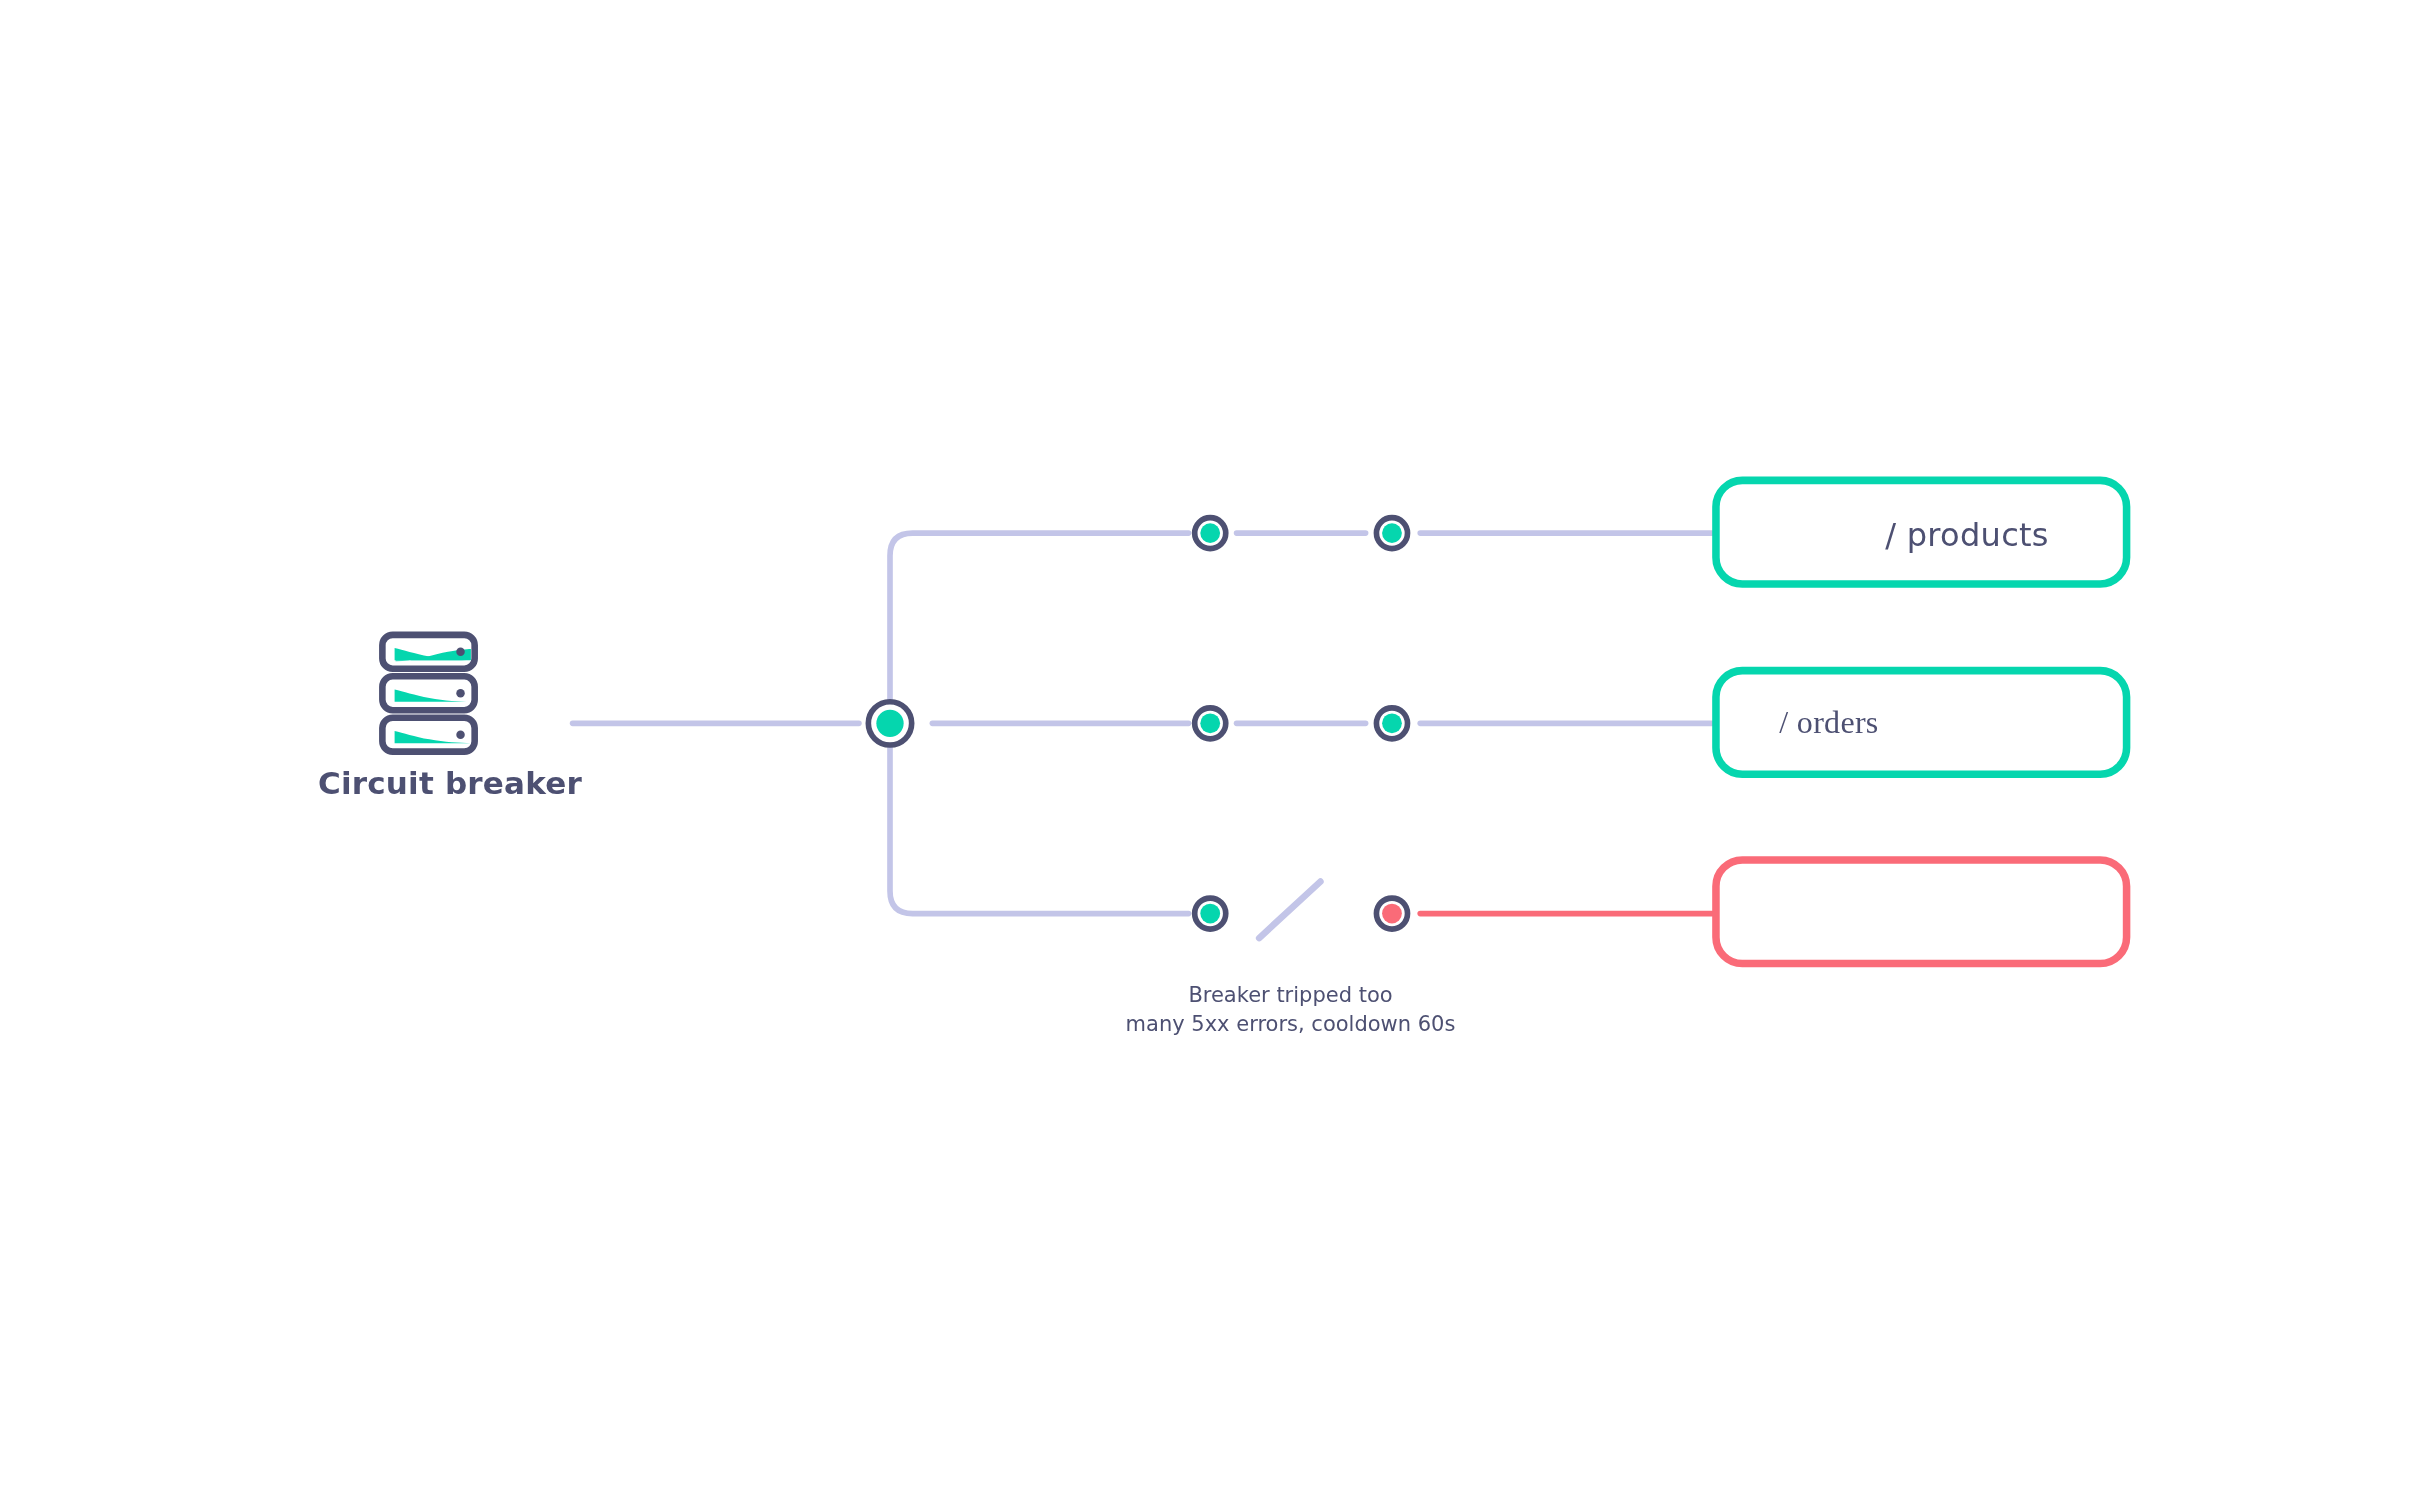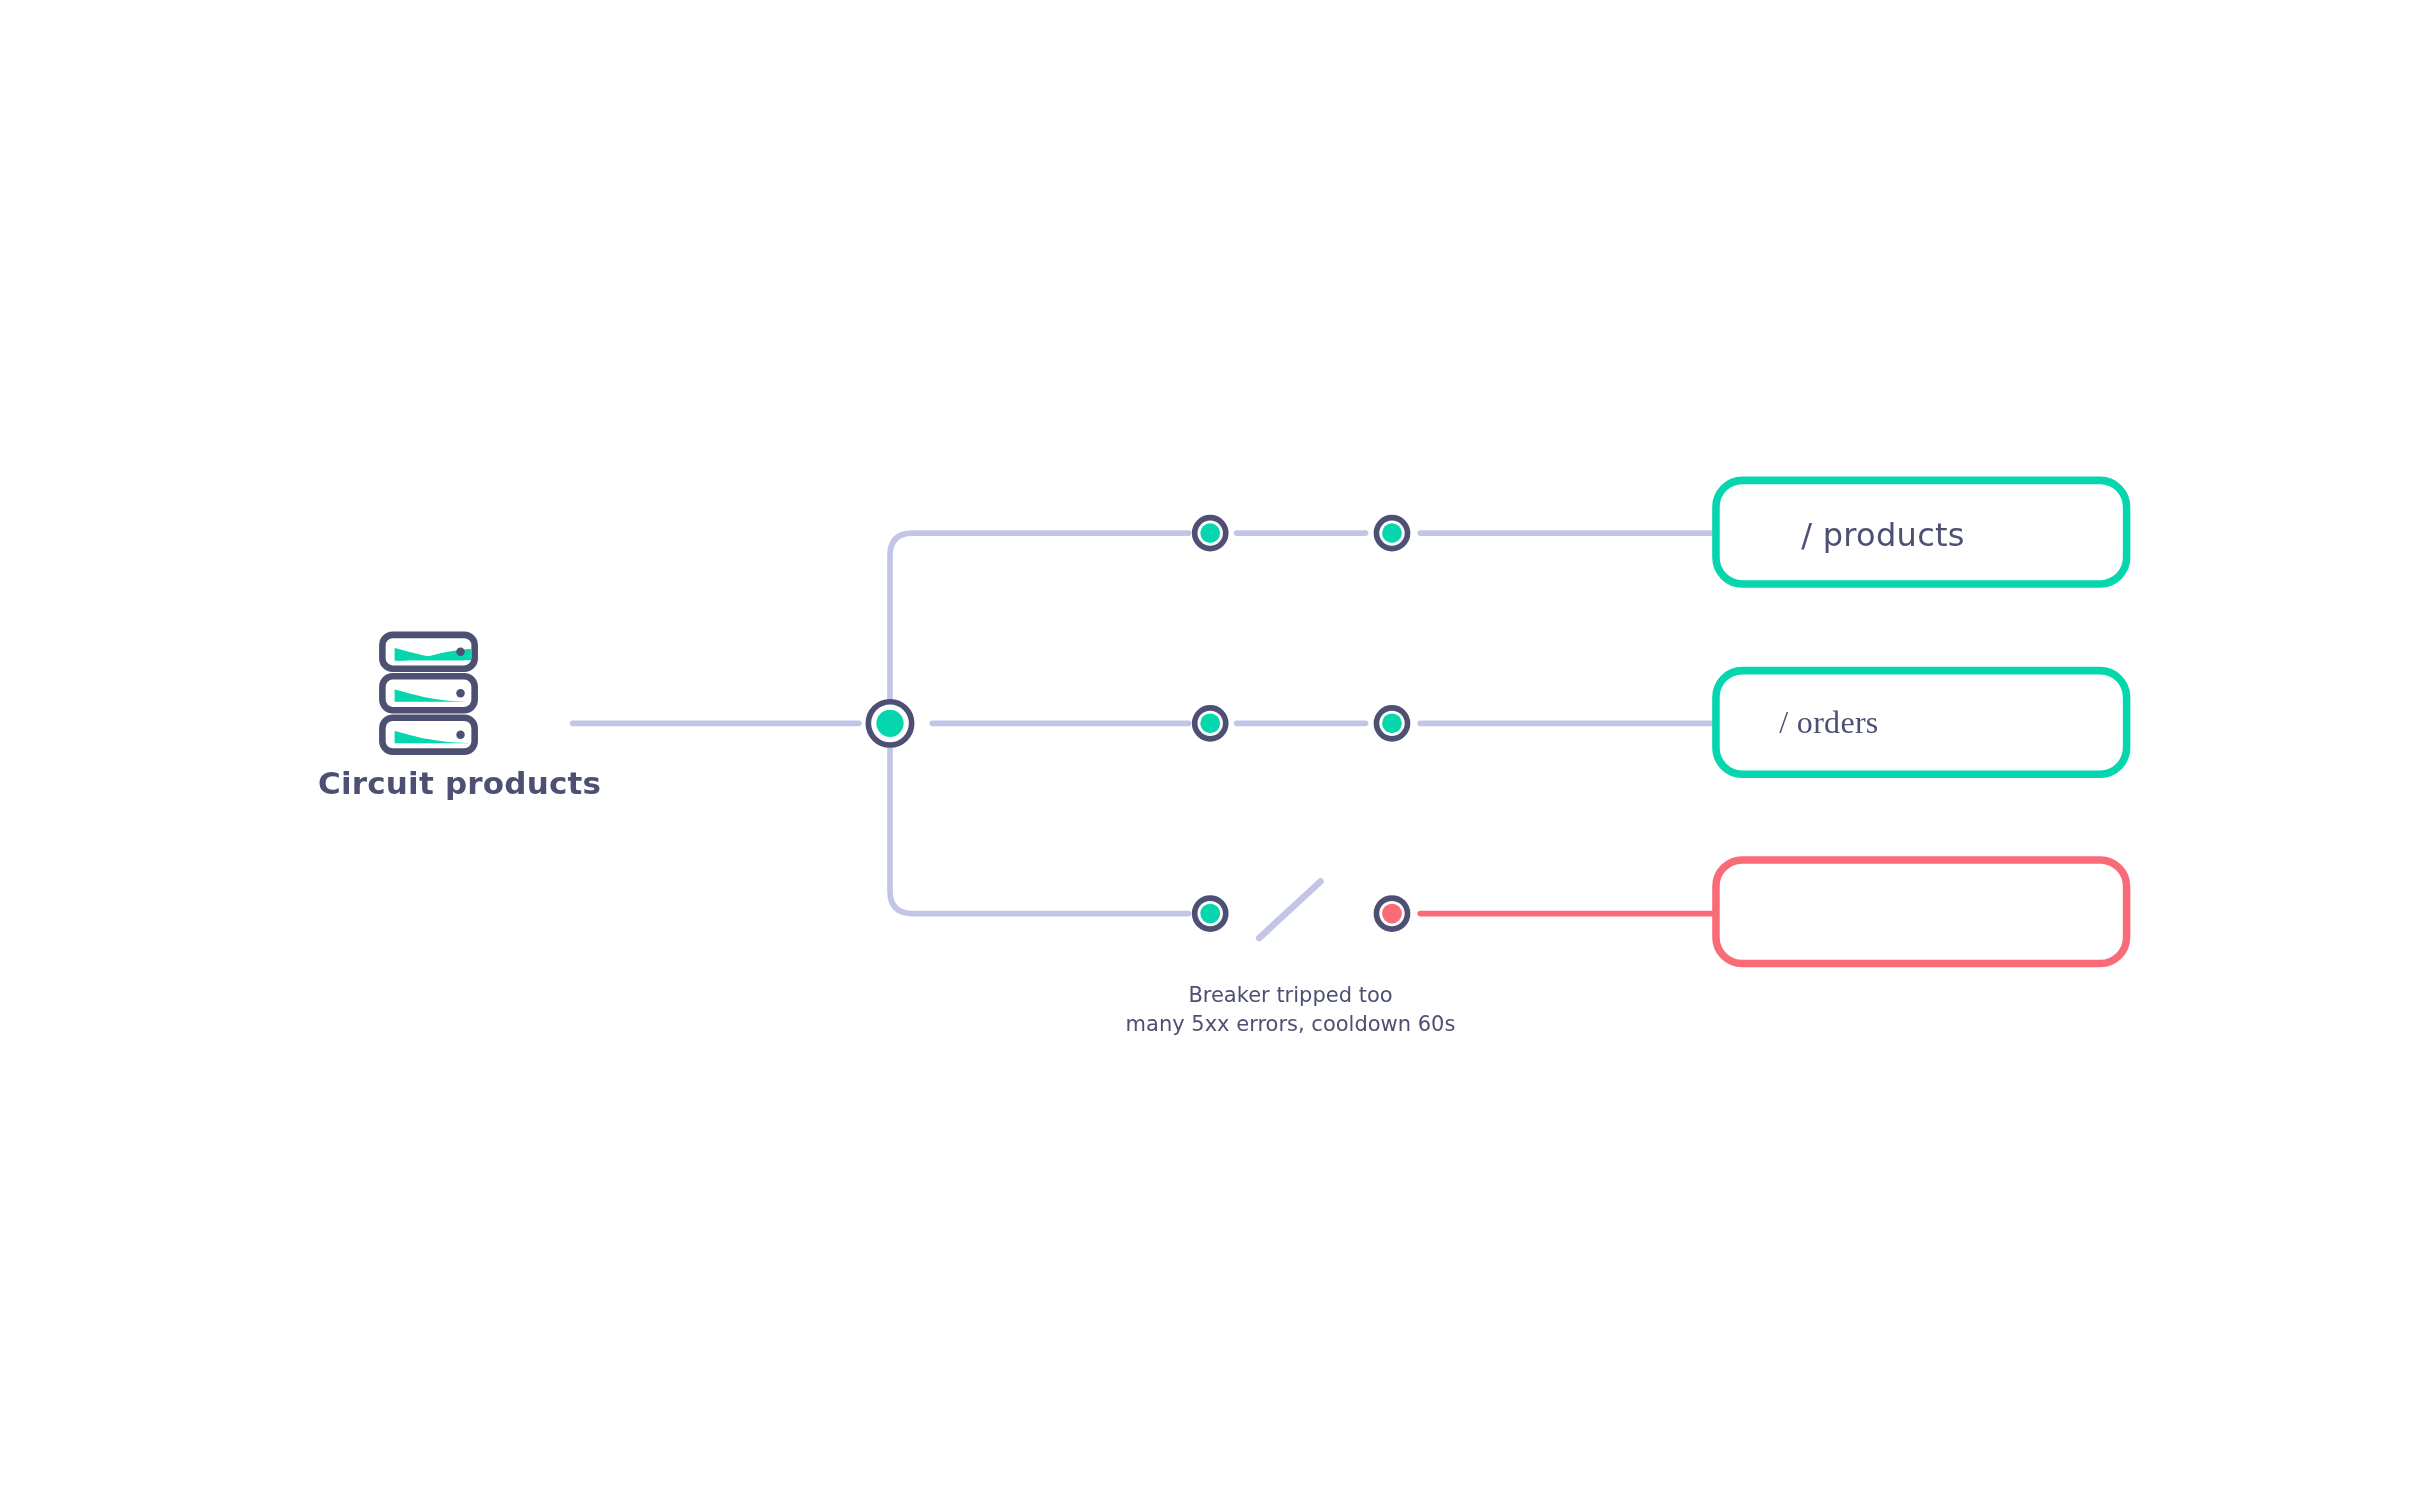--- a/index.html
+++ b/index.html
@@ -42,21 +42,21 @@
     text-align: center;
   }
   .route-label {
     font-size: 32px;
     font-weight: 400;
     color: #4d5072;
     letter-spacing: 0.3px;
     text-align: center;
     width: 414px;
   }
-  .route-label.r0 { left: 1676px; top: 516px; }
+  .route-label.r0 { left: 1760px; top: 516px; }
   .route-label.r1 { left: 1622px; top: 704px; font-family: Liberation Serif, serif; }
   .route-label.r2 { left: 1714px; top: 894px; }
   .break-caption {
     font-size: 21px;
     line-height: 29px;
     color: #4d5072;
     text-align: center;
     left: 1055px;
     top: 981px;
     width: 471px;
@@ -144,21 +144,21 @@
     </g>
 
     <rect x="1822" y="913" width="436" height="110" rx="28" ry="28" fill="#ffffff" stroke="#fa6b78" stroke-width="8"></rect>
 
     <g>
       <circle cx="945" cy="768" r="23" fill="#ffffff" stroke="#4d5072" stroke-width="6"></circle>
       <circle cx="945" cy="768" r="14.5" fill="#05d6ae"></circle>
     </g>
   </svg>
 
-  <div class="abs-text source-label">Circuit products</div>
+  <div class="abs-text source-label">Circuit breaker</div>
 
   <div class="abs-text route-label r0">/ products</div>
 
   <div class="abs-text route-label r1">/ orders</div>
 
 
   <div class="abs-text break-caption">
     <div>Breaker tripped too</div>
     <div>many 5xx errors, cooldown 60s</div>
   </div>

